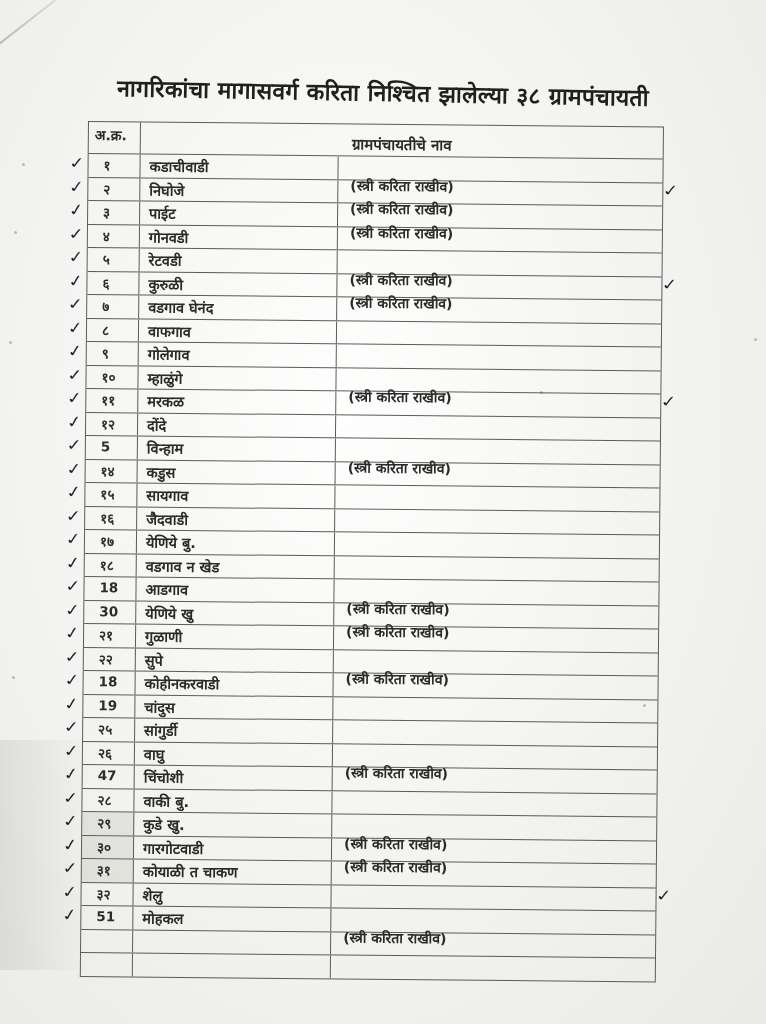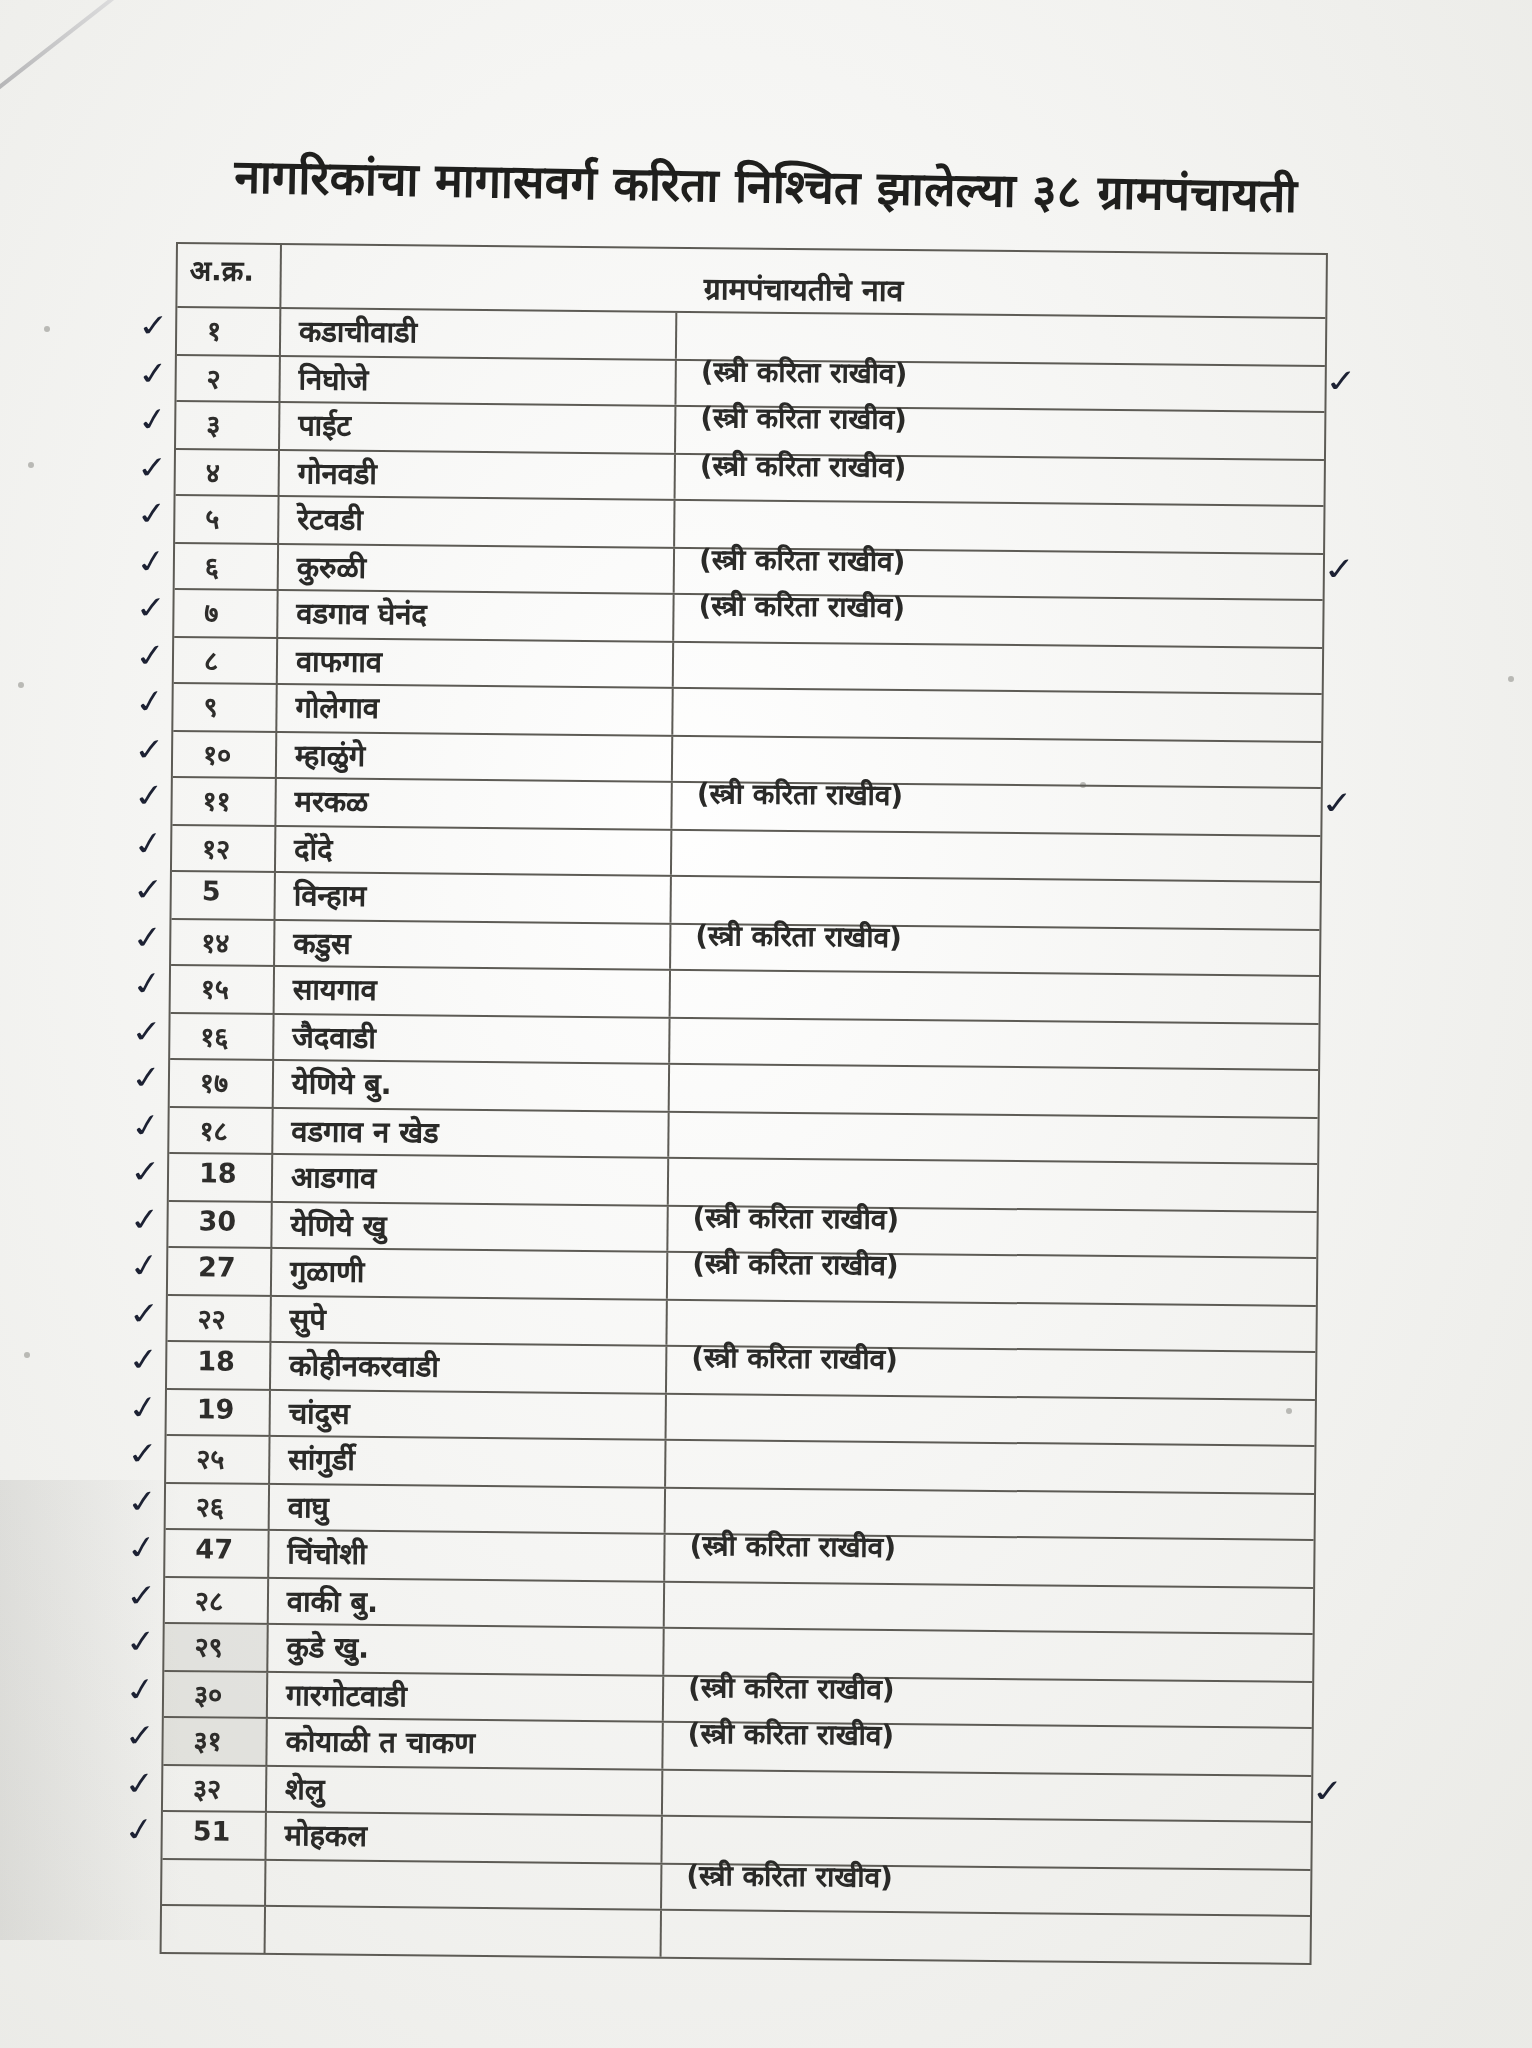--- a/index.html
+++ b/index.html
@@ -198,21 +198,21 @@
     <div class="cell serial"><span class="num">18</span><span class="tick" style="transform: rotate(-5deg) scaleX(1.25);">✓</span></div>
     <div class="cell name">आडगाव</div>
     <div class="cell note"><span class="note-text"></span></div>
   </div>
         <div class="row">
     <div class="cell serial"><span class="num">30</span><span class="tick" style="transform: rotate(-9deg) scaleX(1.25);">✓</span></div>
     <div class="cell name">येणिये खु</div>
     <div class="cell note"><span class="note-text">(स्त्री करिता राखीव)</span></div>
   </div>
         <div class="row">
-    <div class="cell serial"><span class="num">27</span><span class="tick" style="transform: rotate(-13deg) scaleX(1.25);">✓</span></div>
+    <div class="cell serial"><span class="num">२१</span><span class="tick" style="transform: rotate(-13deg) scaleX(1.25);">✓</span></div>
     <div class="cell name">गुळाणी</div>
     <div class="cell note"><span class="note-text">(स्त्री करिता राखीव)</span></div>
   </div>
         <div class="row">
     <div class="cell serial"><span class="num">२२</span><span class="tick" style="transform: rotate(-5deg) scaleX(1.25);">✓</span></div>
     <div class="cell name">सुपे</div>
     <div class="cell note"><span class="note-text"></span></div>
   </div>
         <div class="row">
     <div class="cell serial"><span class="num">18</span><span class="tick" style="transform: rotate(-9deg) scaleX(1.25);">✓</span></div>

